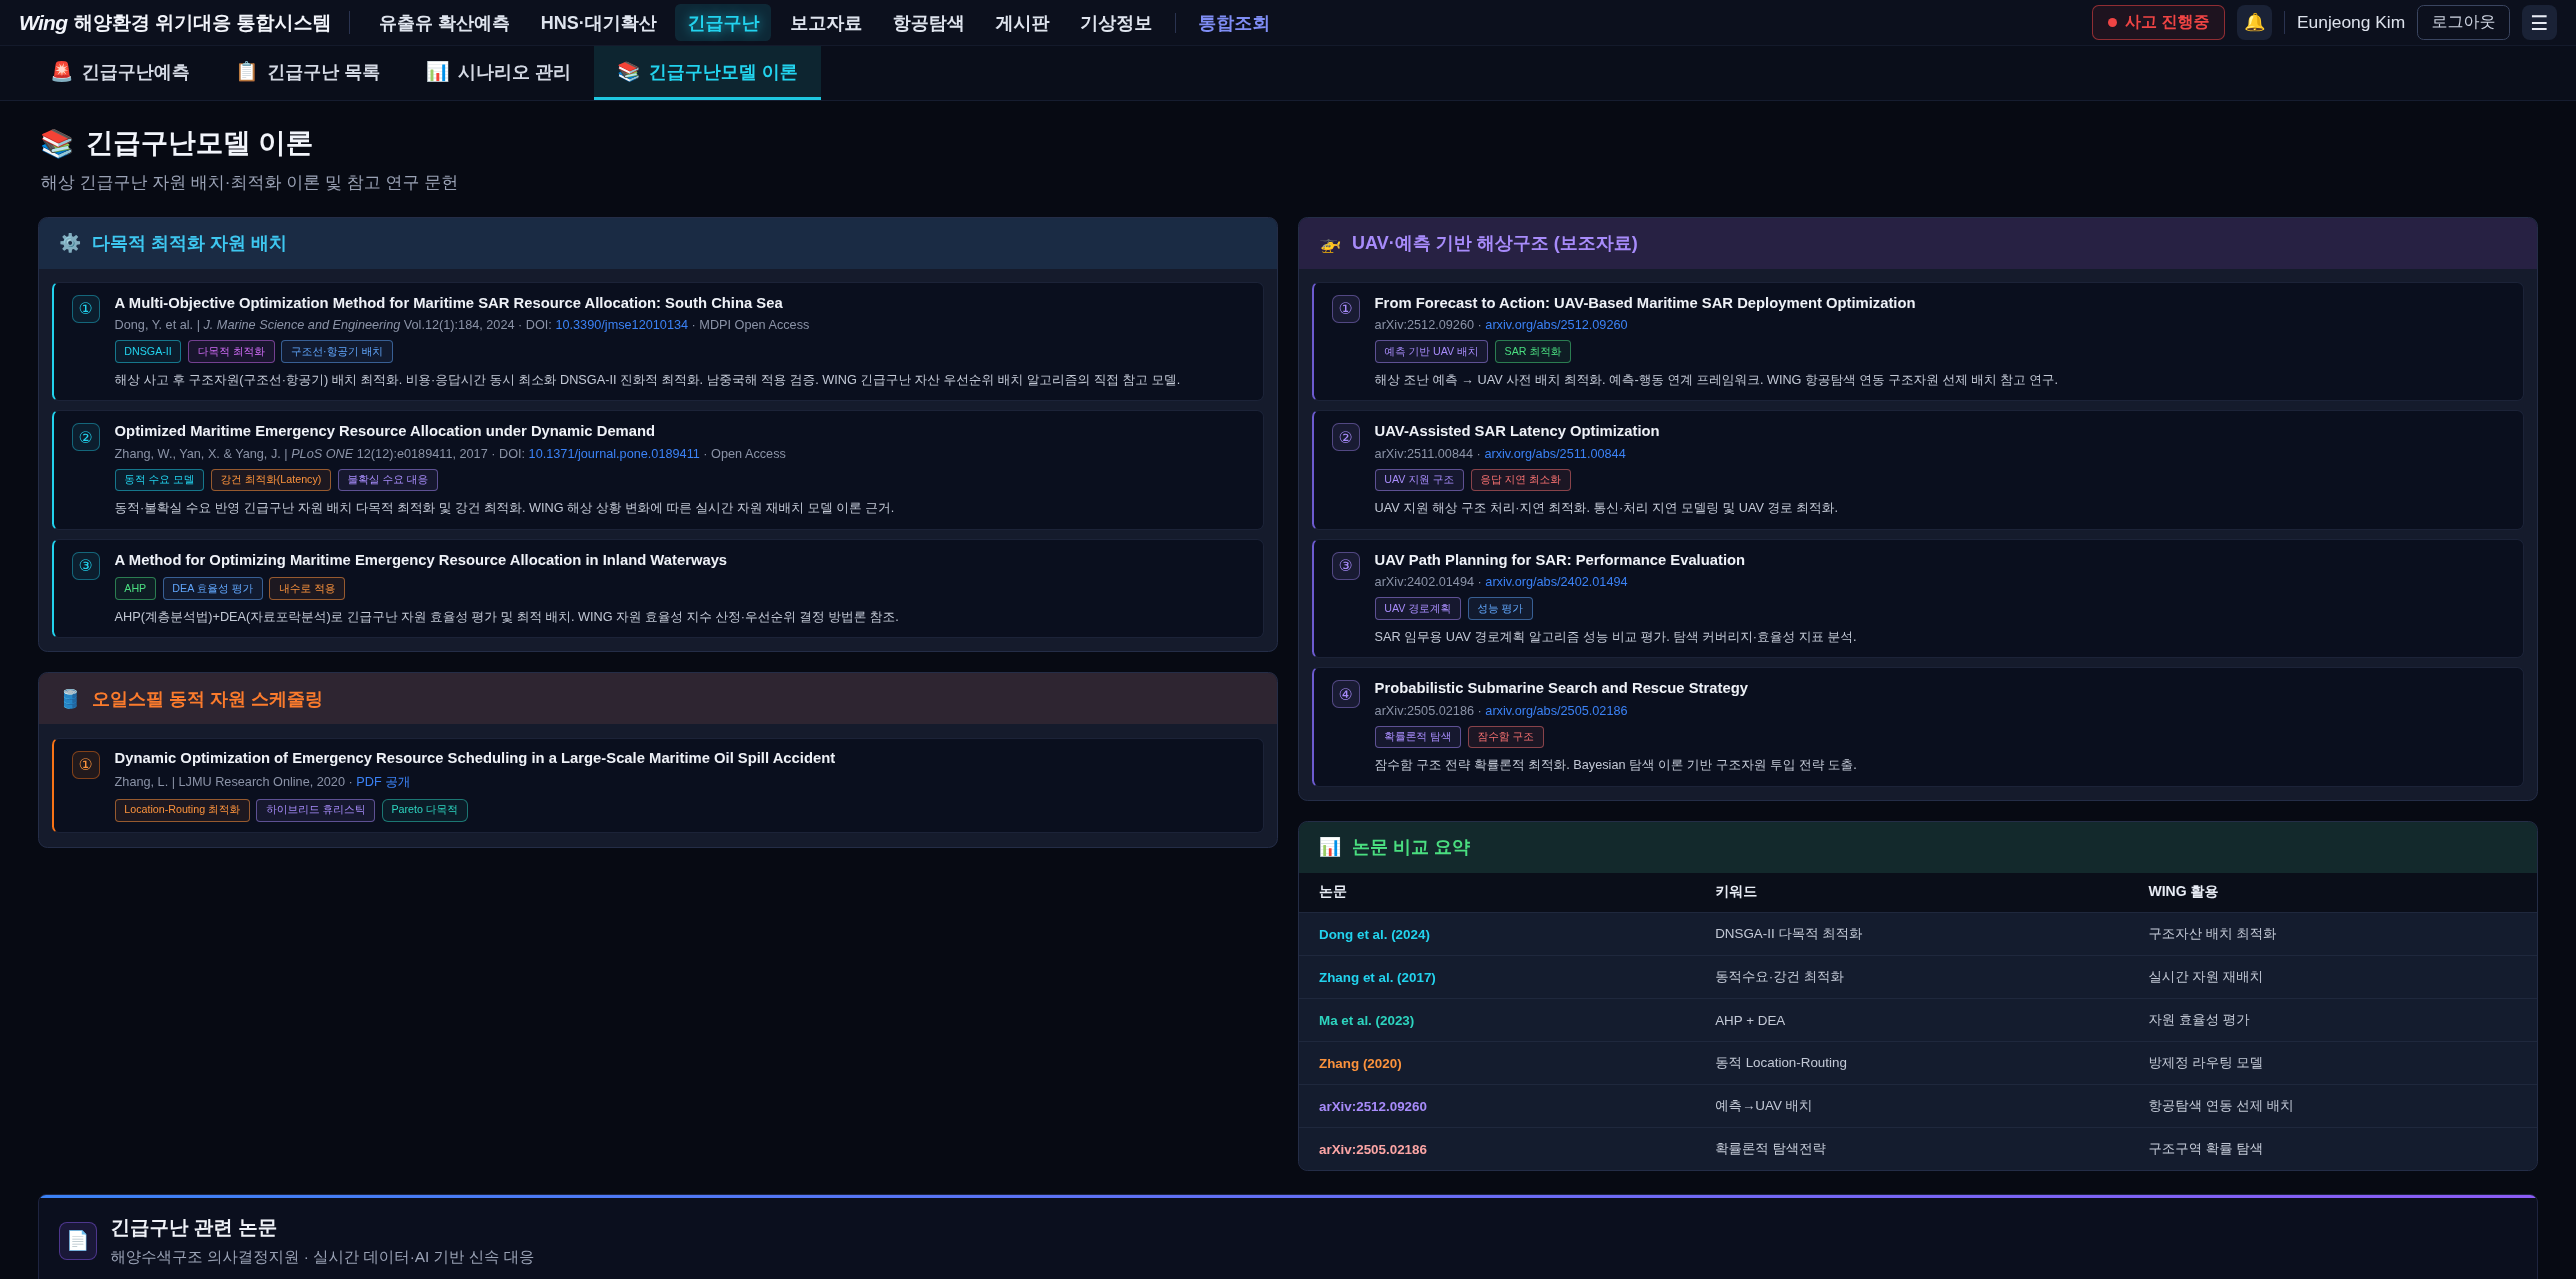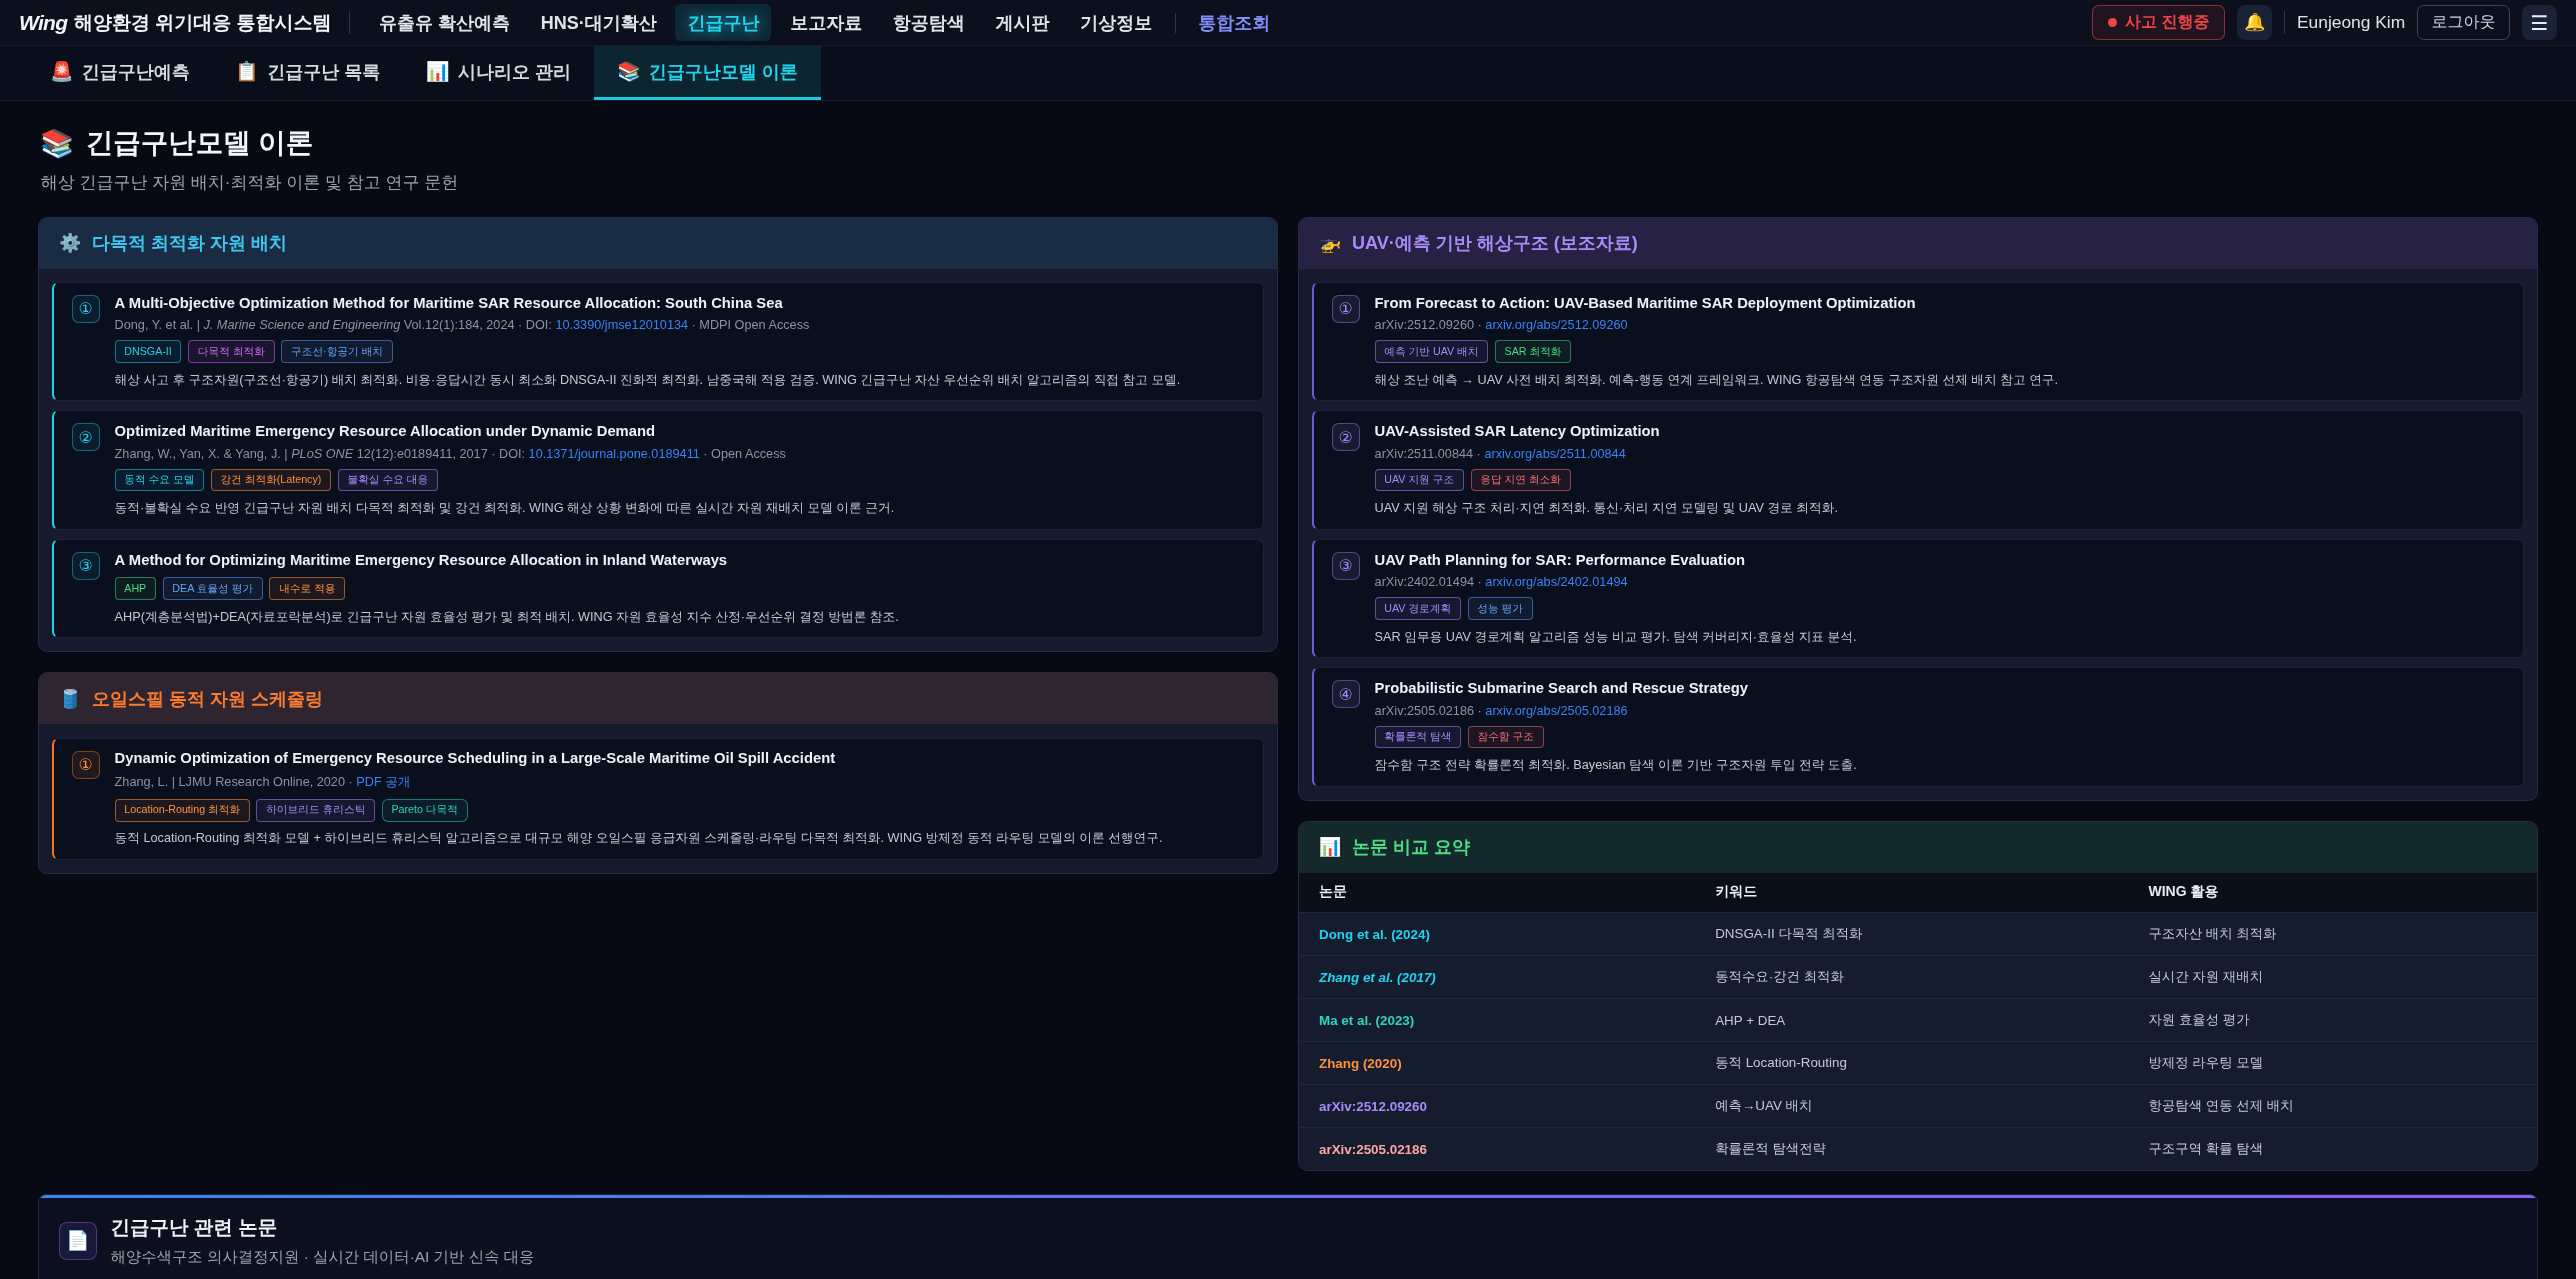--- a/index.html
+++ b/index.html
@@ -274,21 +274,20 @@
                 <span>Zhang, L. |</span>
                 <span>LJMU Research Online, 2020</span>
                 <span>·</span>
                 <a class="link">PDF 공개</a>
               </p>
               <div class="tag-row">
                 <span class="tag t-orange">Location-Routing 최적화</span>
                 <span class="tag t-purple">하이브리드 휴리스틱</span>
                 <span class="tag t-teal">Pareto 다목적</span>
               </div>
-              <p class="paper-desc">동적 Location-Routing 최적화 모델 + 하이브리드 휴리스틱 알고리즘으로 대규모 해양 오일스필 응급자원 스케줄링·라우팅 다목적 최적화. WING 방제정 동적 라우팅 모델의 이론 선행연구.</p>
             </div>
           </article>
         </div>
       </section>
     </div>
 
     <div class="col">
       <section class="panel purple-panel">
         <div class="panel-header">
           <span>🚁</span>
@@ -376,21 +375,21 @@
               <th>WING 활용</th>
             </tr>
           </thead>
           <tbody>
             <tr>
               <td class="t-paper" style="color: rgb(34, 211, 238);">Dong et al. (2024)</td>
               <td>DNSGA-II 다목적 최적화</td>
               <td>구조자산 배치 최적화</td>
             </tr>
             <tr>
-              <td class="t-paper" style="color: rgb(34, 211, 238); font-style: italic;">Zhang et al. (2017)</td>
+              <td class="t-paper" style="color: rgb(34, 211, 238);">Zhang et al. (2017)</td>
               <td>동적수요·강건 최적화</td>
               <td>실시간 자원 재배치</td>
             </tr>
             <tr>
               <td class="t-paper" style="color: rgb(45, 212, 191);">Ma et al. (2023)</td>
               <td>AHP + DEA</td>
               <td>자원 효율성 평가</td>
             </tr>
             <tr>
               <td class="t-paper" style="color: rgb(251, 146, 60);">Zhang (2020)</td>

